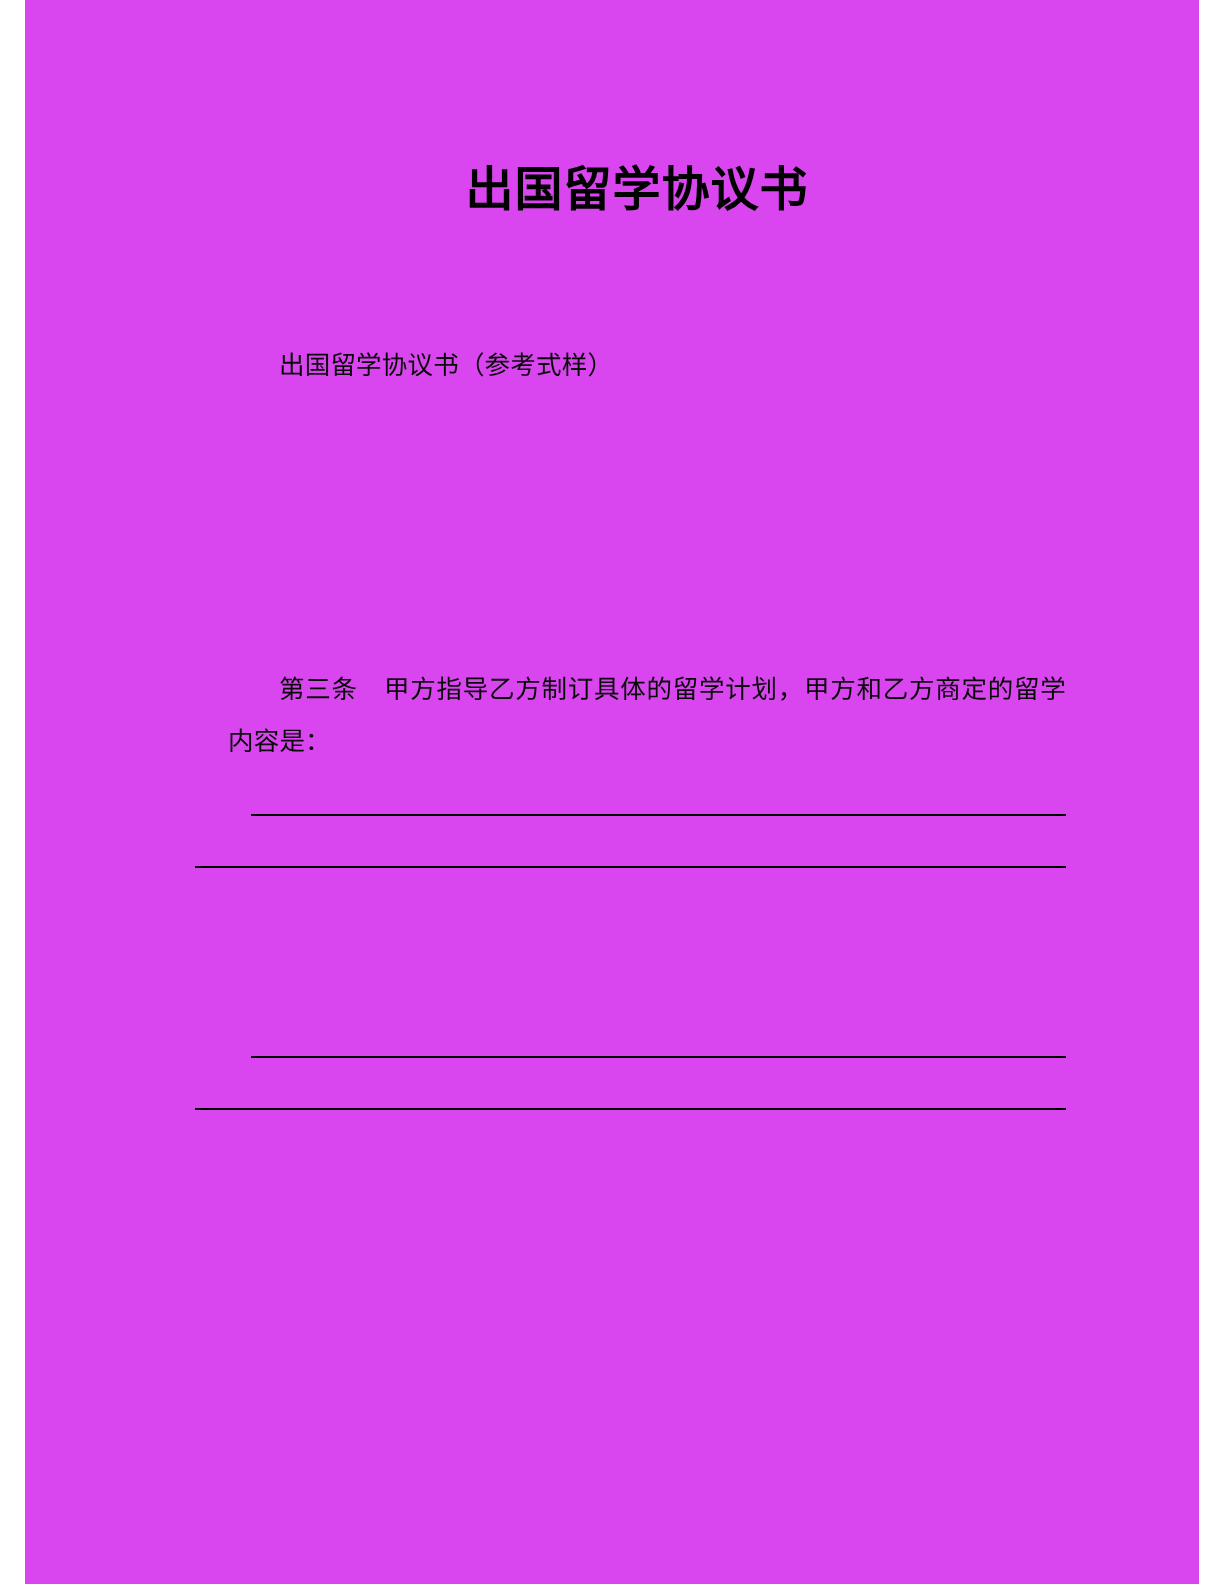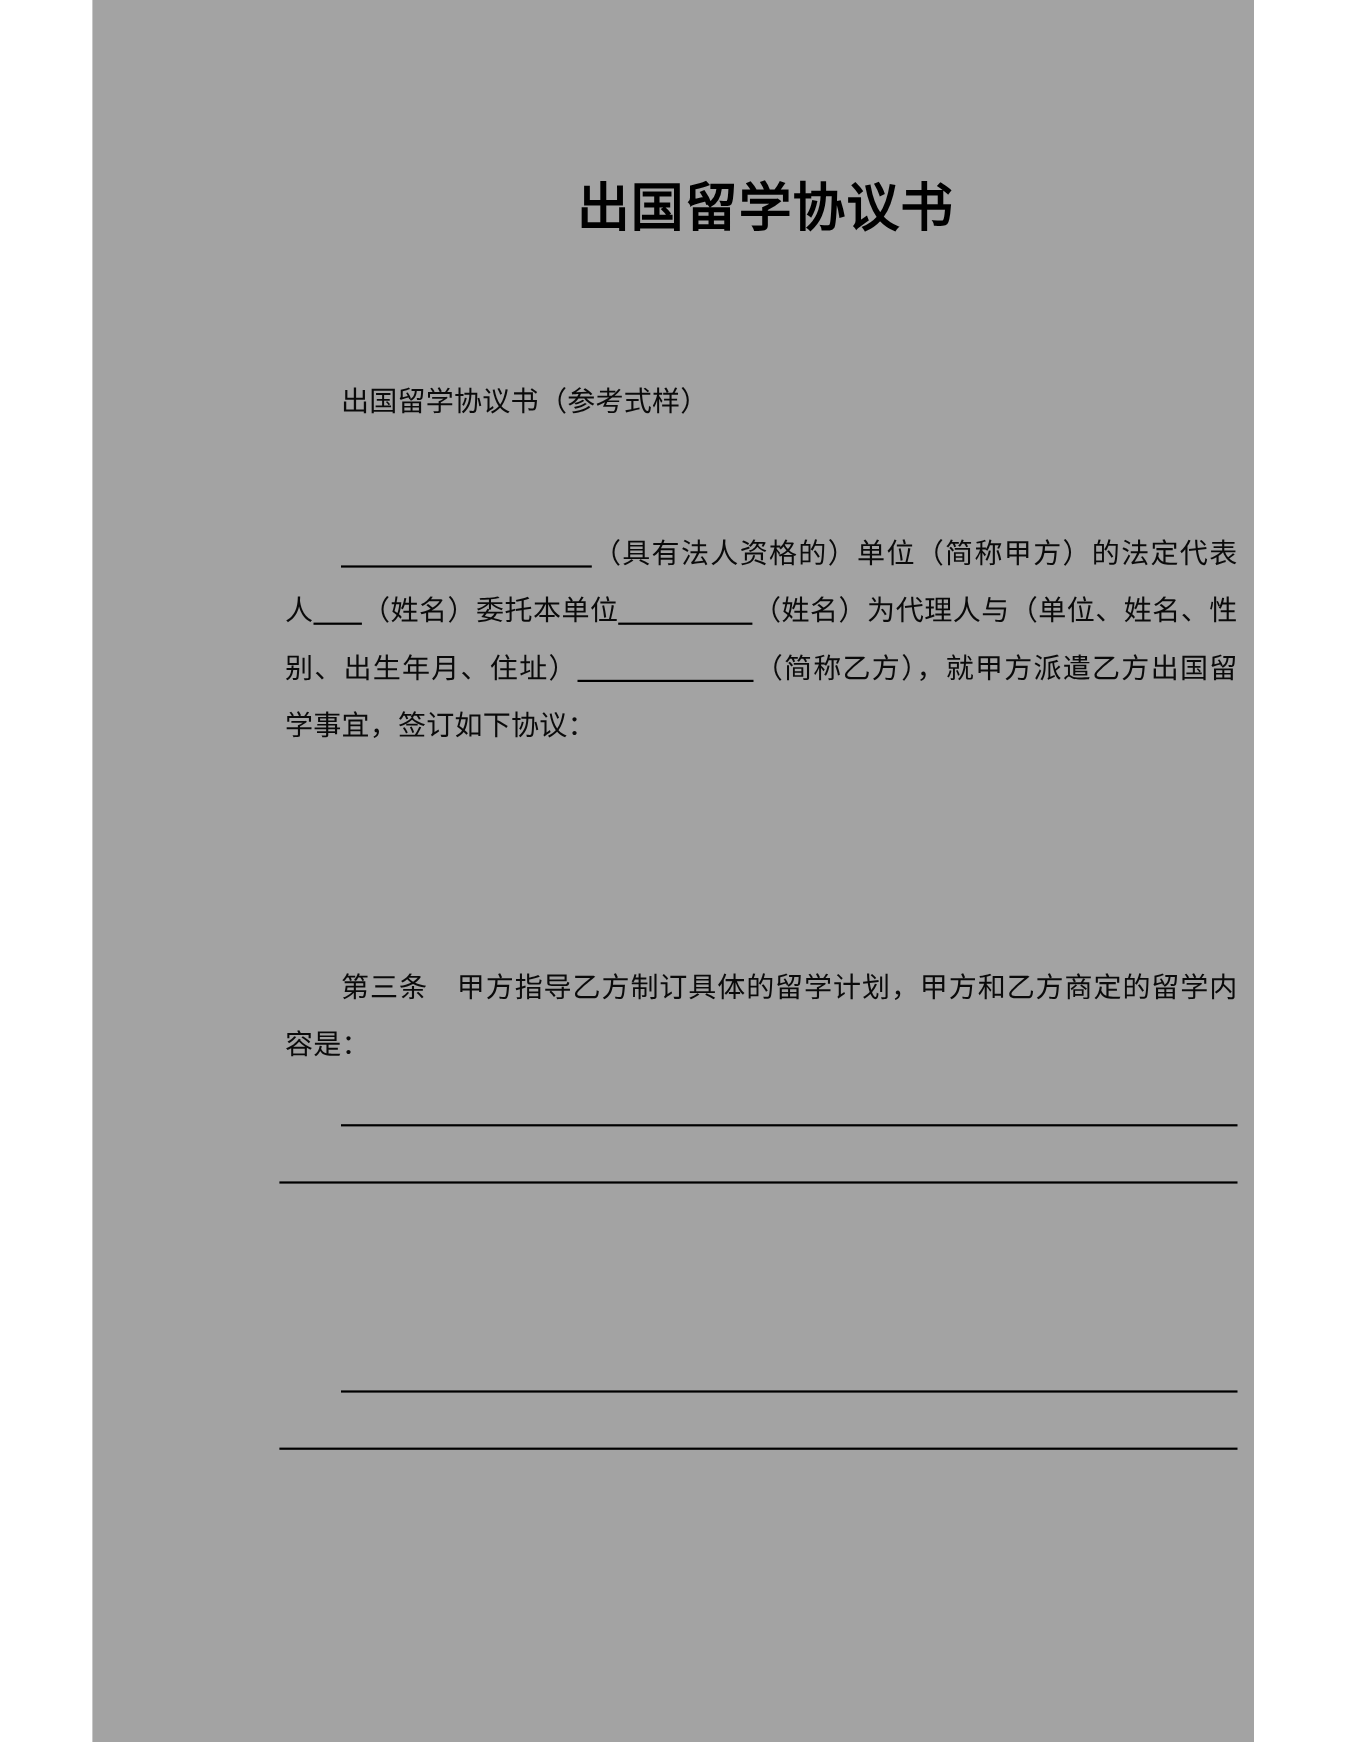--- a/index.html
+++ b/index.html
@@ -3,23 +3,23 @@
 <meta charset="utf-8">
 <title>出国留学协议书</title>
 <style>
   html, body {
     margin: 0;
     padding: 0;
     background: #ffffff;
   }
   .page {
     position: relative;
-    width: 1056px;
+    width: 1174px;
     height: 1584px;
-    background: #a3a3a3;
+    background: #d946ef;
     margin: 0 auto;
     overflow: hidden;
     font-family: "Liberation Serif", "DejaVu Serif", serif;
     color: #000000;
   }
   .doc-title {
     position: absolute;
     top: 128px;
     left: 0;
     width: 1224px;
@@ -41,20 +41,21 @@
     font-size: 25.5px;
     line-height: 52px;
     letter-spacing: 0.2px;
     text-align: justify;
     text-justify: inter-ideograph;
     color: #0a0a0a;
     margin: 0;
   }
   .para.indent {
     text-indent: 51px;
+    margin-left: 28px;
   }
   .gap-md { height: 56px; }
   .gap-lg { height: 62px; }
   .gap-xl { height: 86px; }
 
   
   .blank {
     display: inline-block;
     border-bottom: 2px solid #000000;
     vertical-align: -4px;
@@ -93,21 +94,20 @@
 <div class="page">
 
   <h1 class="doc-title">出国留学协议书</h1>
 
   <div class="body-block">
 
     <p class="para indent">出国留学协议书（参考式样）</p>
 
     <div class="gap-xl"></div>
 
-    <p class="para indent"><span class="blank w-9"></span><span>（具有法人资格的）单位（简称甲方）的法定代表人</span><span class="blank w-2"></span><span>（姓名）委托本单位</span><span class="blank w-5"></span><span>（姓名）为代理人与（单位、姓名、性别、出生年月、住址）</span><span class="blank w-6b"></span><span>（简称乙方），就甲方派遣乙方出国留学事宜，签订如下协议：</span></p>
 
     <div class="gap-lg"></div>
 
 
     <div class="gap-lg"></div>
 
 
     <div class="gap-lg"></div>
 
     <p class="para indent"><span>第三条</span>　<span>甲方指导乙方制订具体的留学计划，甲方和乙方商定的留学内容是：</span></p>

